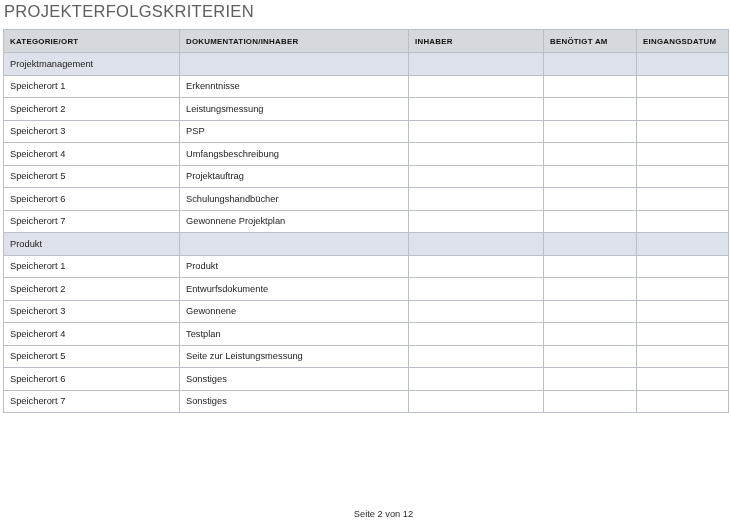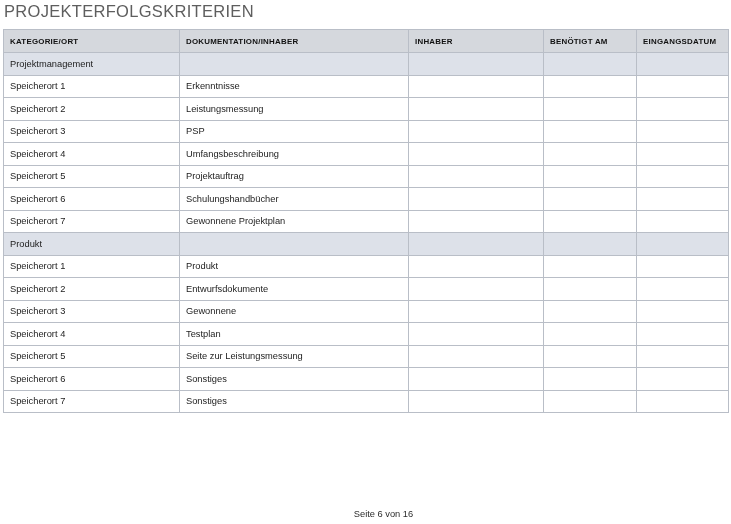--- a/index.html
+++ b/index.html
@@ -237,16 +237,16 @@
             <td>Sonstiges</td>
             <td></td>
             <td></td>
             <td></td>
           </tr>
         </tbody>
     </table>
   </div>
 
   <div class="footer">
-    <span class="inner">Seite 6 von 16</span>
+    <span class="inner">Seite 2 von 12</span>
   </div>
 
 </div>
 
 </body></html>

